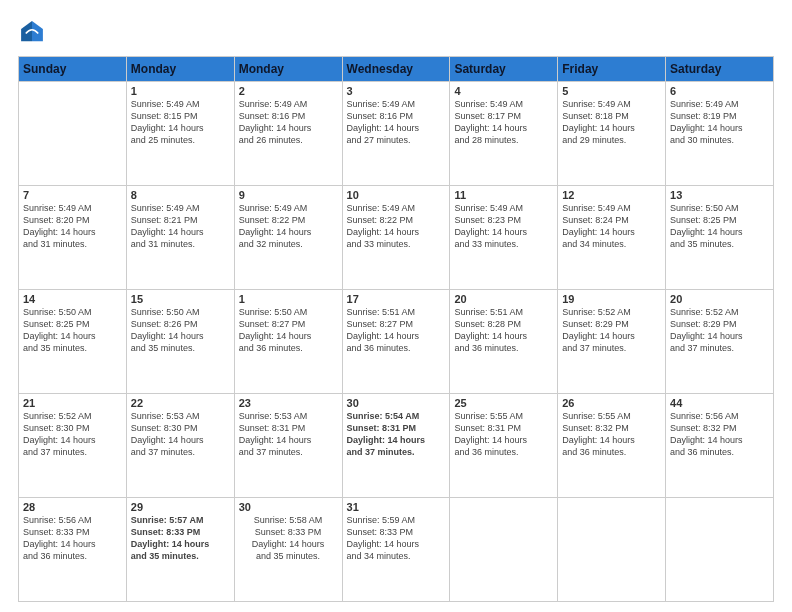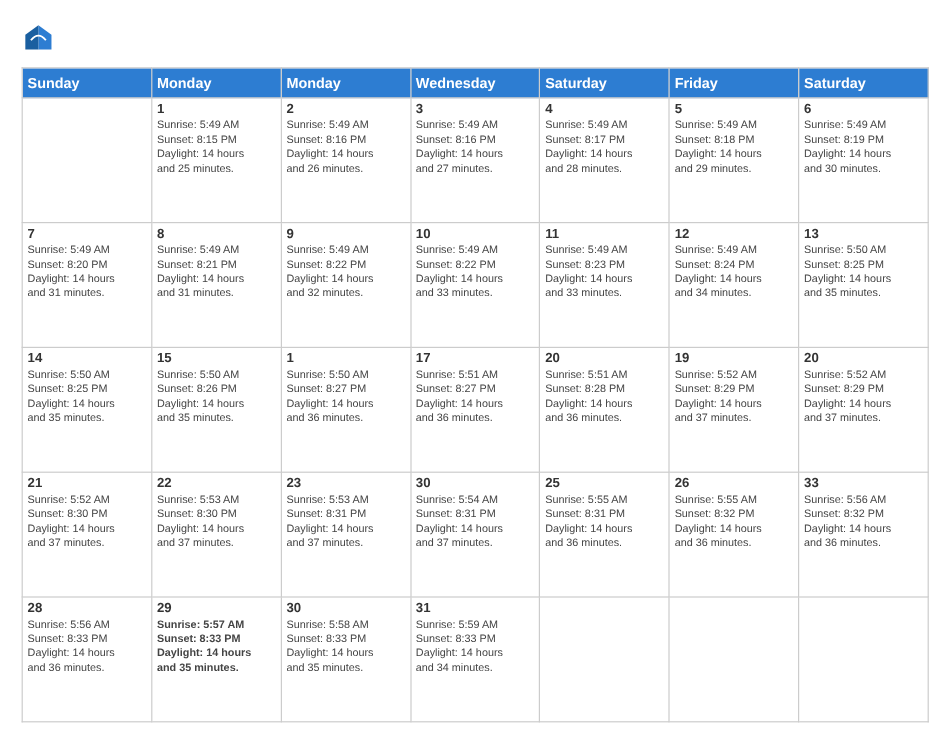--- a/index.html
+++ b/index.html
@@ -56,21 +56,21 @@
     }
     .calendar {
       flex: 1;
       border: 1px solid #ccc;
       border-collapse: collapse;
       width: 100%;
       table-layout: fixed;
     }
     .calendar th {
       background: #2d7dd2;
-      color: #ffffff;
+      color: #0f172a;
       font-size: 12px;
       font-weight: bold;
       padding: 5px 4px;
       text-align: left;
       border: 1px solid #ccc;
     }
     .calendar td {
       border: 1px solid #ccc;
       vertical-align: top;
       padding: 3px 4px;
@@ -293,41 +293,41 @@
           </td>
           <td>
             <span class="day-number">23</span>
             <div class="day-info" style="white-space: pre-line;">Sunrise: 5:53 AM
 Sunset: 8:31 PM
 Daylight: 14 hours
 and 37 minutes.</div>
           </td>
           <td>
             <span class="day-number">30</span>
-            <div class="day-info" style="white-space: pre-line;">Sunrise: 5:54 AM
+            <div class="day-info" style="white-space: pre-line; font-weight: bold;">Sunrise: 5:54 AM
 Sunset: 8:31 PM
 Daylight: 14 hours
 and 37 minutes.</div>
           </td>
           <td>
             <span class="day-number">25</span>
             <div class="day-info" style="white-space: pre-line;">Sunrise: 5:55 AM
 Sunset: 8:31 PM
 Daylight: 14 hours
 and 36 minutes.</div>
           </td>
           <td>
             <span class="day-number">26</span>
             <div class="day-info" style="white-space: pre-line;">Sunrise: 5:55 AM
 Sunset: 8:32 PM
 Daylight: 14 hours
 and 36 minutes.</div>
           </td>
           <td>
-            <span class="day-number">33</span>
+            <span class="day-number">44</span>
             <div class="day-info" style="white-space: pre-line;">Sunrise: 5:56 AM
 Sunset: 8:32 PM
 Daylight: 14 hours
 and 36 minutes.</div>
           </td>
         </tr>
         <tr>
           <td>
             <span class="day-number">28</span>
             <div class="day-info" style="white-space: pre-line;">Sunrise: 5:56 AM
@@ -337,21 +337,21 @@
           </td>
           <td>
             <span class="day-number">29</span>
             <div class="day-info" style="white-space: pre-line; font-weight: bold;">Sunrise: 5:57 AM
 Sunset: 8:33 PM
 Daylight: 14 hours
 and 35 minutes.</div>
           </td>
           <td>
             <span class="day-number">30</span>
-            <div class="day-info" style="white-space: pre-line;">Sunrise: 5:58 AM
+            <div class="day-info" style="white-space: pre-line; text-align: center;">Sunrise: 5:58 AM
 Sunset: 8:33 PM
 Daylight: 14 hours
 and 35 minutes.</div>
           </td>
           <td>
             <span class="day-number">31</span>
             <div class="day-info" style="white-space: pre-line;">Sunrise: 5:59 AM
 Sunset: 8:33 PM
 Daylight: 14 hours
 and 34 minutes.</div>

